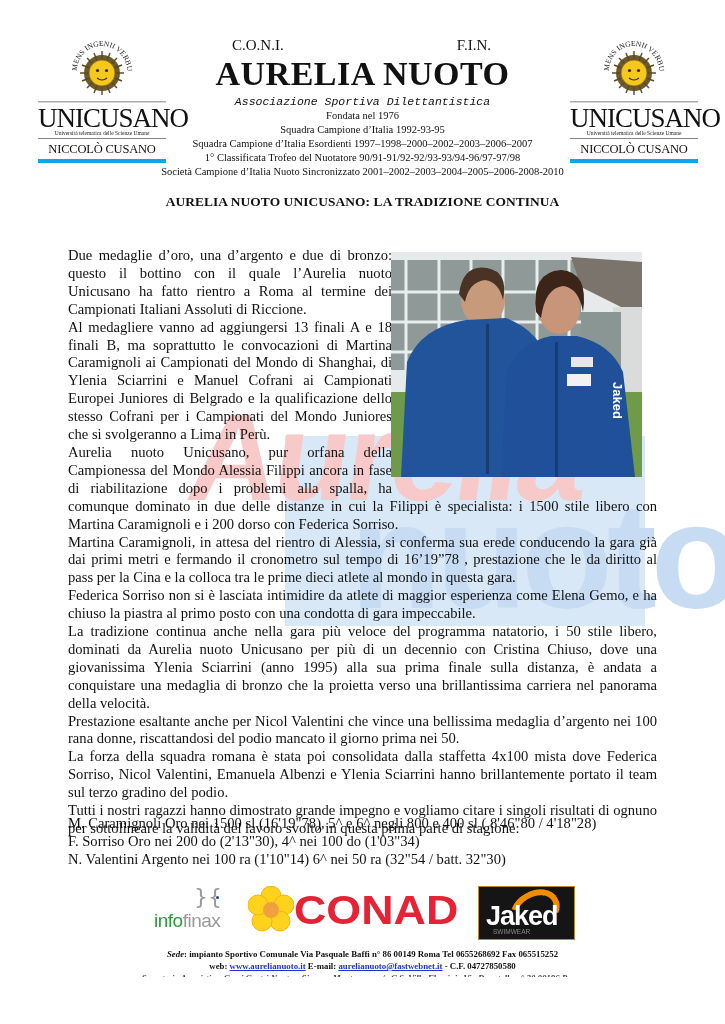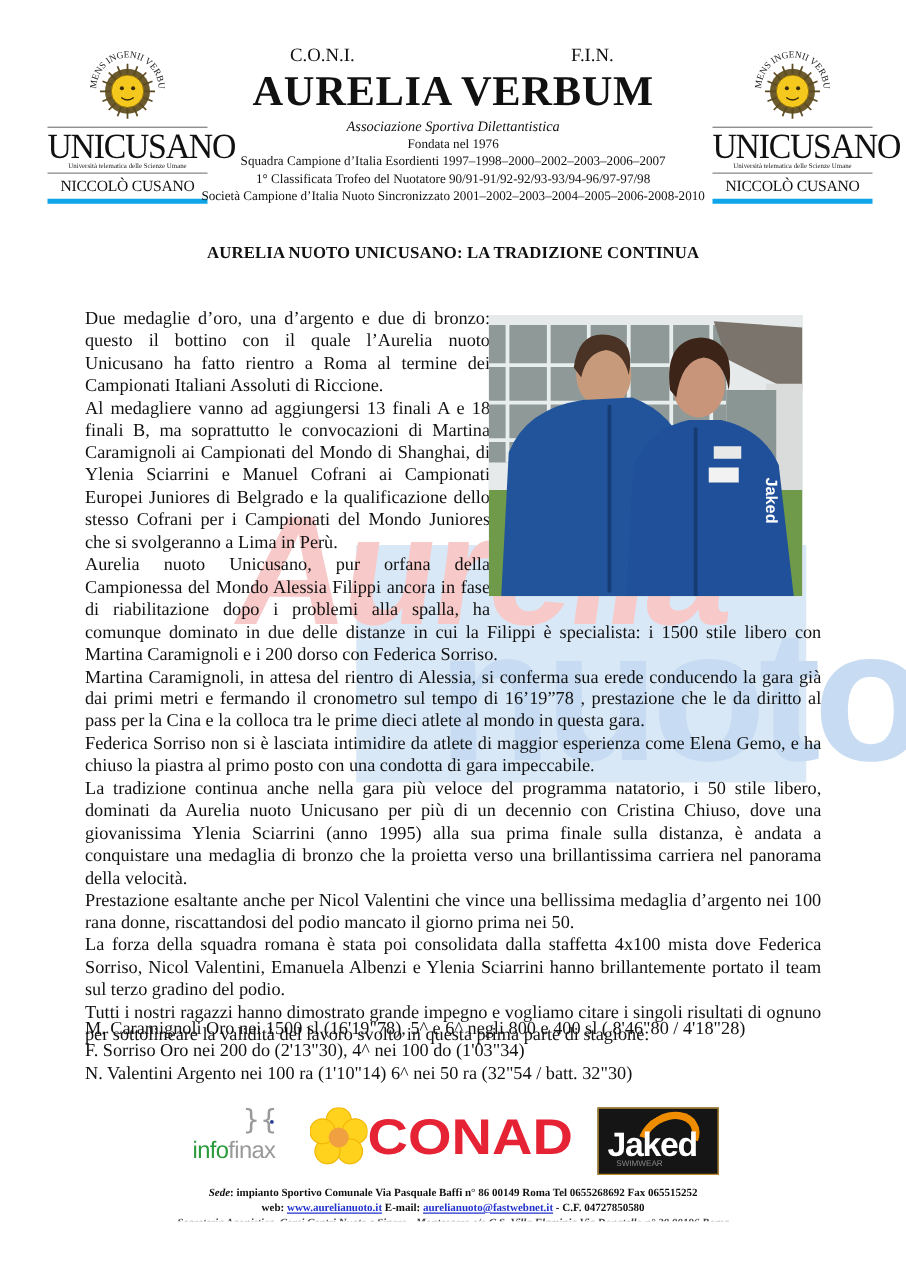--- a/index.html
+++ b/index.html
@@ -13,21 +13,21 @@
   .sun { width: 70px; height: 66px; margin: 0 auto; display: block; }
   .uni-name { font-size: 27px; letter-spacing: -1px; line-height: 26px; margin-top: 3px;
               border-top: 1px solid #888; padding-top: 1px; color: #111; transform: scaleY(1.05); }
   .uni-sub { font-size: 5.5px; line-height: 7px; color: #222; border-bottom: 1px solid #888; padding-bottom: 1px; white-space: nowrap; }
   .uni-cusano { font-size: 12.5px; line-height: 16px; margin-top: 2px; letter-spacing: -0.2px;
                 border-bottom: 4px solid #0ea5e9; padding-bottom: 2px; }
 
   .hdr { position: absolute; left: 150px; width: 425px; top: 36px; text-align: center; }
   .hdr .org-row { display: flex; justify-content: space-between; padding: 0 84px 0 82px; font-size: 15px; line-height: 18px; text-align: right; }
   .hdr .club { font-size: 34px; font-weight: bold; line-height: 36px; letter-spacing: 0.5px; margin-top: 2px; }
-  .hdr .assoc { font-size: 11.5px; font-style: italic; line-height: 14px; margin-top: 3px; }
+  .hdr .assoc { font-size: 11.5px; font-style: italic; line-height: 14px; margin-top: 3px; font-family: Liberation Mono, monospace; }
   .hdr .line { font-size: 10.5px; line-height: 14px; white-space: nowrap; }
 
   
   .title { position: absolute; top: 194px; left: 0; width: 725px; text-align: center;
            font-size: 13.4px; font-weight: bold; letter-spacing: 0.1px; }
 
   
   .wm { position: absolute; left: 190px; top: 400px; width: 470px; height: 260px; z-index: 0; pointer-events: none; }
   .wm-band { position: absolute; left: 95px; top: 36px; width: 360px; height: 190px; background: #d9e8f7; }
   .wm-word1 { position: absolute; left: 0; top: -14px; font-family: "Liberation Sans", sans-serif; font-weight: bold;
@@ -124,23 +124,24 @@
   <div class="uni-name">UNICUSANO</div>
   <div class="uni-sub">Università telematica delle Scienze Umane</div>
   <div class="uni-cusano">NICCOLÒ CUSANO</div>
 </div>
 
 <div class="hdr">
   <div class="org-row">
     <span>C.O.N.I.</span>
     <span>F.I.N.</span>
   </div>
-  <div class="club">AURELIA VERBUM</div>
+  <div class="club">AURELIA NUOTO</div>
   <div class="assoc">Associazione  Sportiva Dilettantistica</div>
   <div class="line">Fondata nel 1976</div>
+  <div class="line">Squadra Campione d’Italia 1992-93-95</div>
   <div class="line">Squadra Campione d’Italia Esordienti 1997–1998–2000–2002–2003–2006–2007</div>
   <div class="line">1° Classificata Trofeo del Nuotatore 90/91-91/92-92/93-93/94-96/97-97/98</div>
   <div class="line">Società Campione d’Italia Nuoto Sincronizzato 2001–2002–2003–2004–2005–2006-2008-2010</div>
 </div>
 
 <div class="title">AURELIA NUOTO UNICUSANO: LA TRADIZIONE CONTINUA</div>
 
 <div class="wm">
   <div class="wm-band"></div>
   <div class="wm-word1">Aurelia</div>

